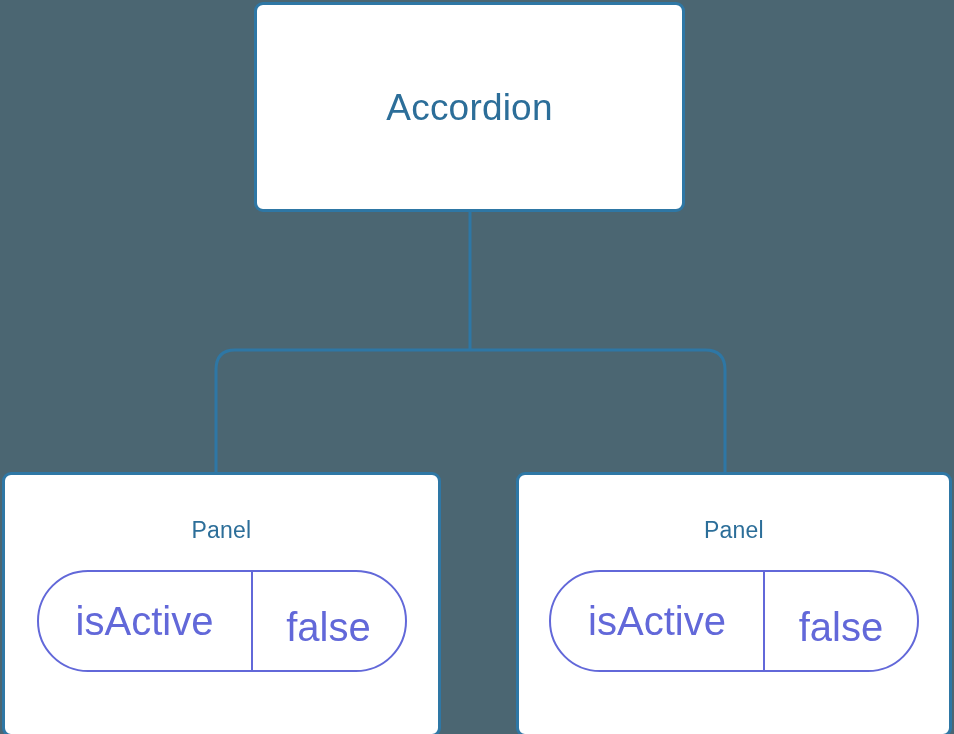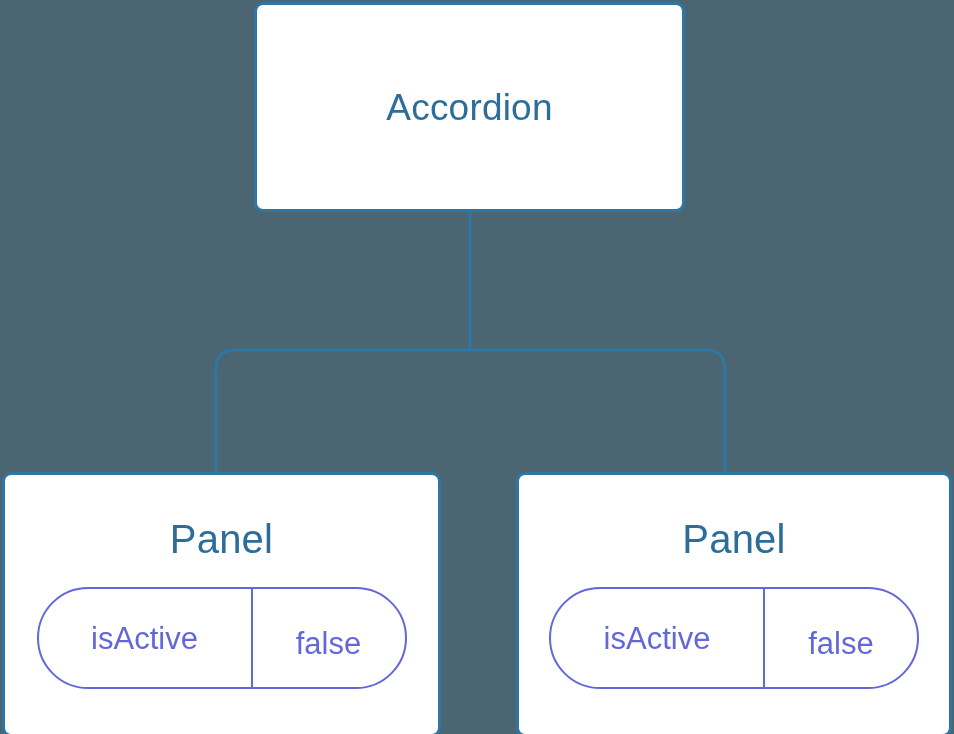--- a/index.html
+++ b/index.html
@@ -71,21 +71,21 @@
   }
   #node-panel-0 {
     left: 2px;
     width: 439px;
   }
   #node-panel-1 {
     left: 516px;
     width: 436px;
   }
   .panel-card .node-title {
-    font-size: 40px;
+    font-size: 23px;
     line-height: 1;
   }
 
   
   .prop-pill {
     margin-top: 28px;
     height: 102px;
     box-sizing: border-box;
     border: 2px solid #6268d9;
     border-radius: 51px;
@@ -94,21 +94,21 @@
     background: #ffffff;
   }
   #node-panel-0 .prop-pill { width: 370px; }
   #node-panel-1 .prop-pill { width: 370px; }
 
   .prop-cell {
     display: flex;
     align-items: center;
     justify-content: center;
     color: #6268d9;
-    font-size: 31px;
+    font-size: 40px;
     line-height: 1;
     white-space: nowrap;
   }
   .prop-key {
     flex: 0 0 212px;
   }
   .prop-divider {
     width: 2px;
     background: #6268d9;
     flex: 0 0 2px;

